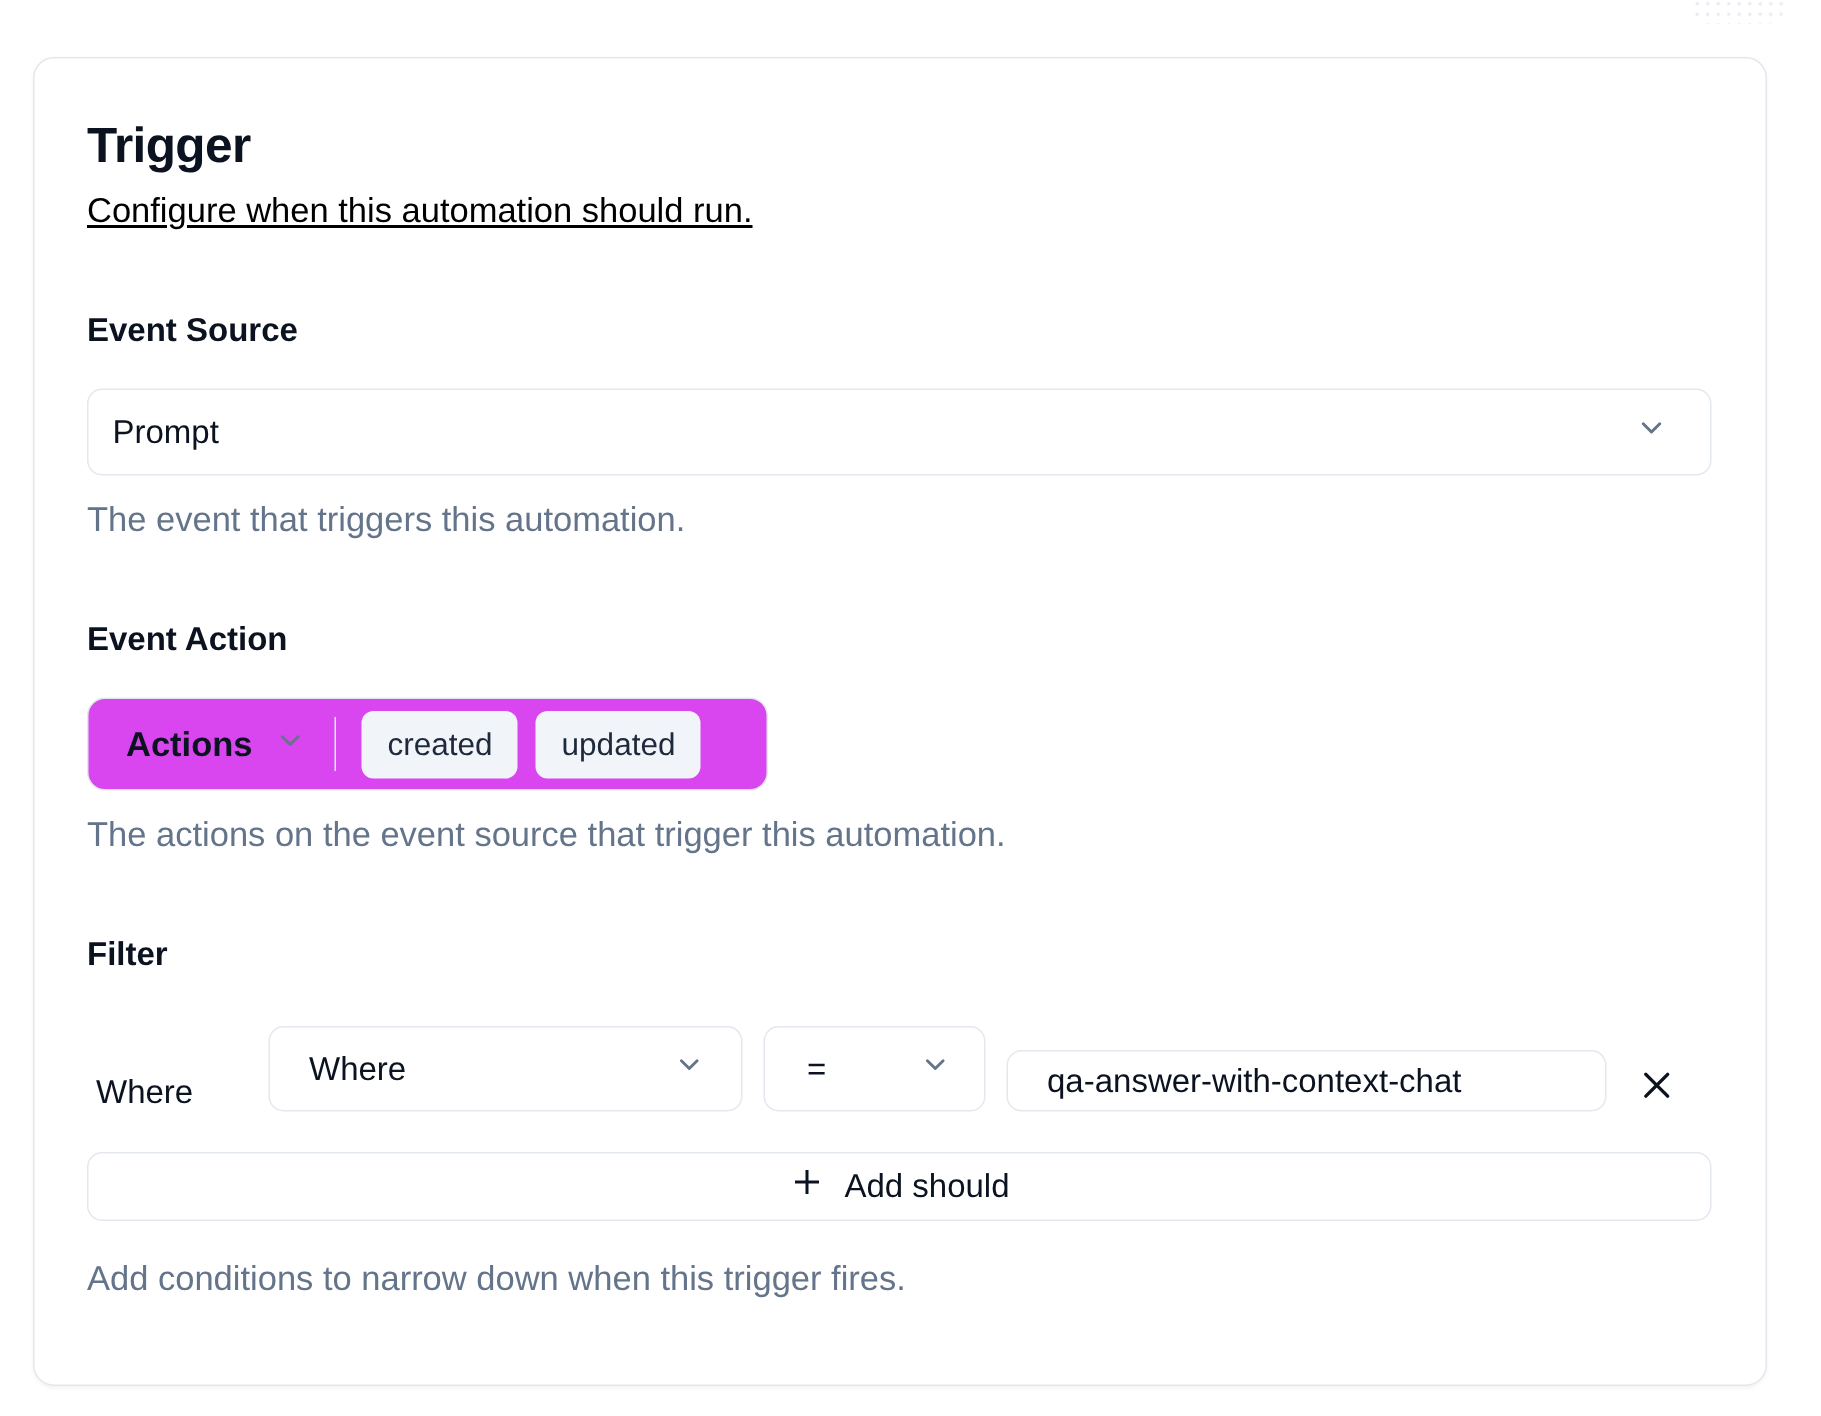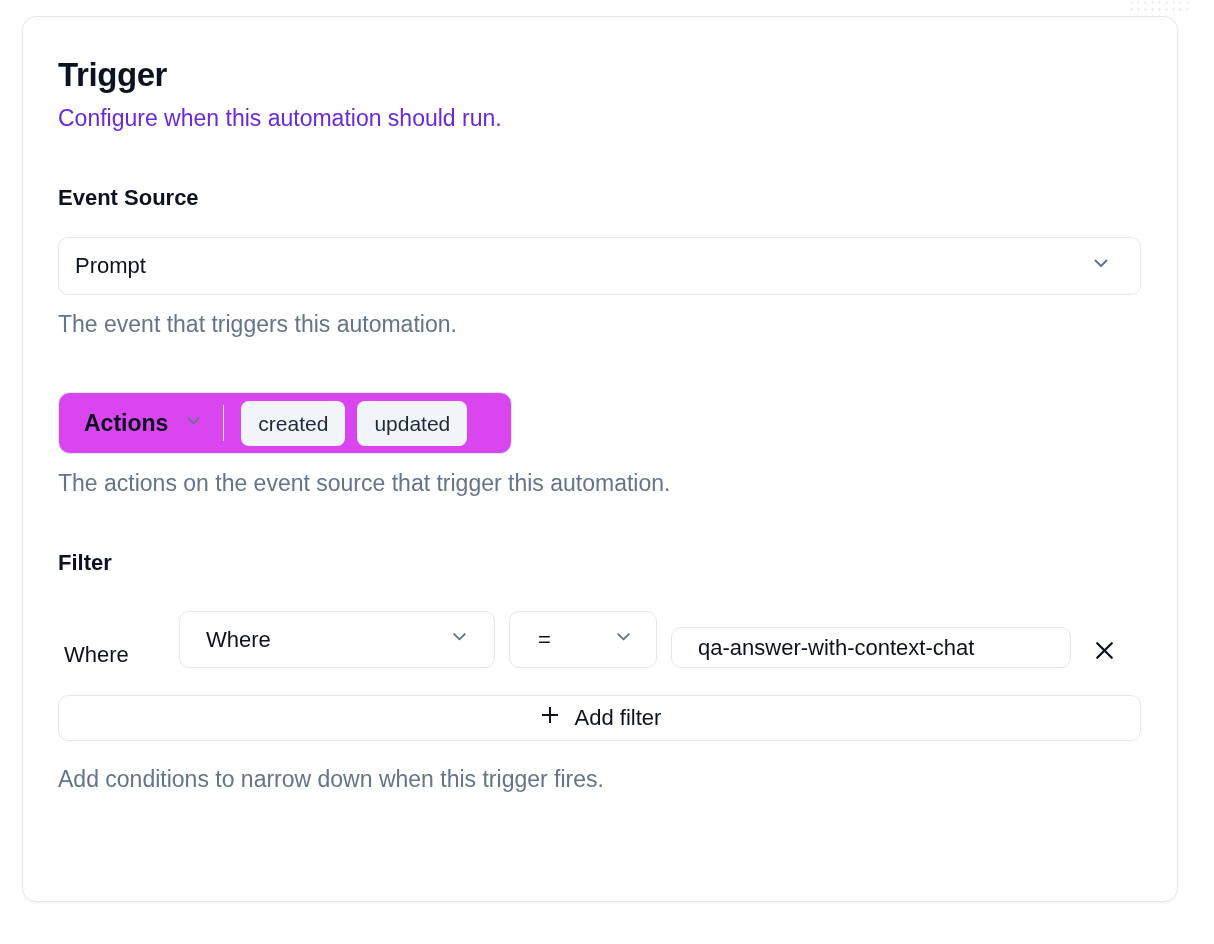--- a/index.html
+++ b/index.html
@@ -23,42 +23,43 @@
     width: 62px;
     height: 24px;
     background: radial-gradient(#e9ebf0 1.2px, transparent 1.4px);
     background-size: 7px 7px;
     border-radius: 0 0 12px 12px;
     opacity: 0.9;
   }
   .card {
     position: absolute;
     left: 22px;
-    top: 16px;
+    top: 38px;
     width: 1156px;
     height: 886px;
     background: #ffffff;
     border: 1px solid #e4e7ee;
     border-radius: 14px;
     padding: 38px 36px 0 35px;
     box-shadow: 0 1px 3px rgba(16, 24, 40, 0.05);
   }
   .card-title {
     margin: 0;
     font-size: 33px;
     font-weight: 700;
     letter-spacing: -0.4px;
     color: #0b1220;
     line-height: 40px;
   }
   .card-subtitle {
     margin: 10px 0 0;
     font-size: 23px;
-    color: #6d28d9;
+    color: #000000;
     line-height: 27px;
+    text-decoration: underline;
   }
   .section { margin-top: 54px; }
   .field-label {
     font-size: 22px;
     font-weight: 600;
     color: #0b1220;
     line-height: 24px;
     margin: 0 0 27px;
   }
   .section-filter .field-label { margin-bottom: 36px; }
@@ -204,20 +205,21 @@
         <span class="chevron">
           <svg width="22" height="22" viewBox="0 0 22 22" fill="none">
             <polyline points="5.5,8.5 11,14 16.5,8.5" stroke="#64748b" stroke-width="2" stroke-linecap="round" stroke-linejoin="round"></polyline>
           </svg>
         </span>
       </div>
       <p class="helper">The event that triggers this automation.</p>
     </div>
 
     <div class="section">
+      <div class="field-label">Event Action</div>
       <div class="actions-box">
         <span class="actions-trigger">
           <span>Actions</span>
           <span class="chevron">
             <svg width="21" height="21" viewBox="0 0 22 22" fill="none">
               <polyline points="5.5,8.5 11,14 16.5,8.5" stroke="#64748b" stroke-width="2" stroke-linecap="round" stroke-linejoin="round"></polyline>
             </svg>
           </span>
         </span>
         <span class="vdivider"></span>
@@ -263,19 +265,19 @@
         </button>
       </div>
 
       <button class="add-filter">
         <span class="chevron">
           <svg width="24" height="24" viewBox="0 0 24 24" fill="none">
             <line x1="12" y1="4" x2="12" y2="20" stroke="#0b1220" stroke-width="2"></line>
             <line x1="4" y1="12" x2="20" y2="12" stroke="#0b1220" stroke-width="2"></line>
           </svg>
         </span>
-        <span>Add filter</span>
+        <span>Add should</span>
       </button>
 
       <p class="helper helper-last">Add conditions to narrow down when this trigger fires.</p>
     </div>
   </div>
 </div>
 
 </body></html>

